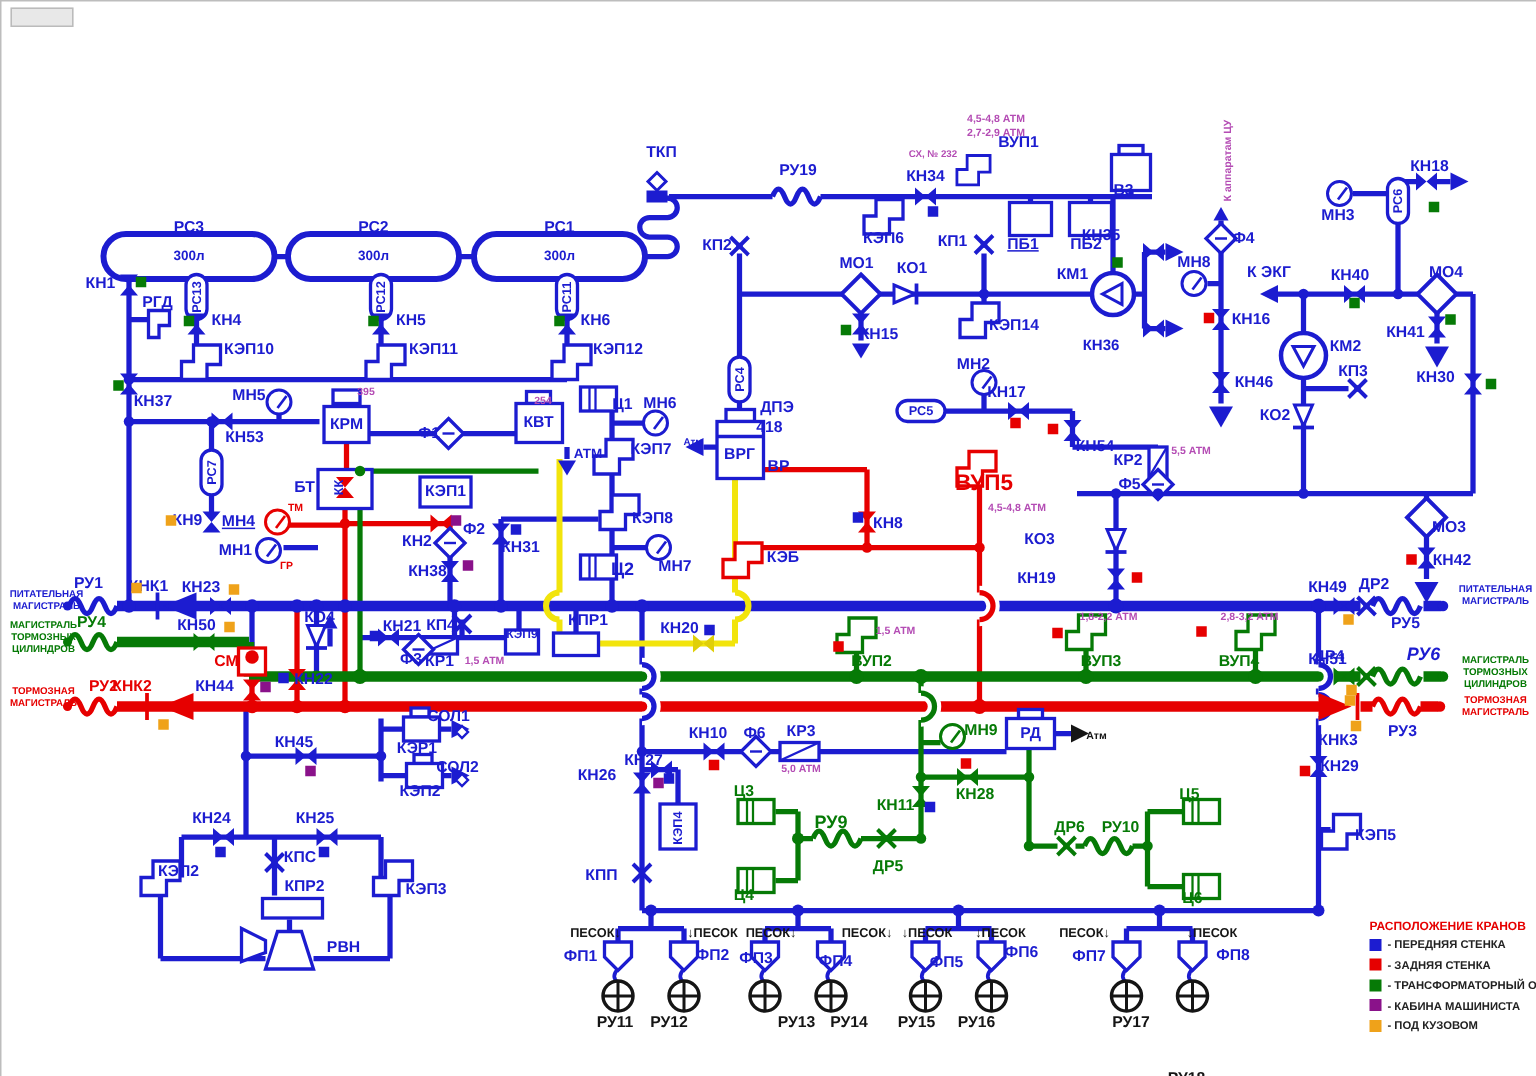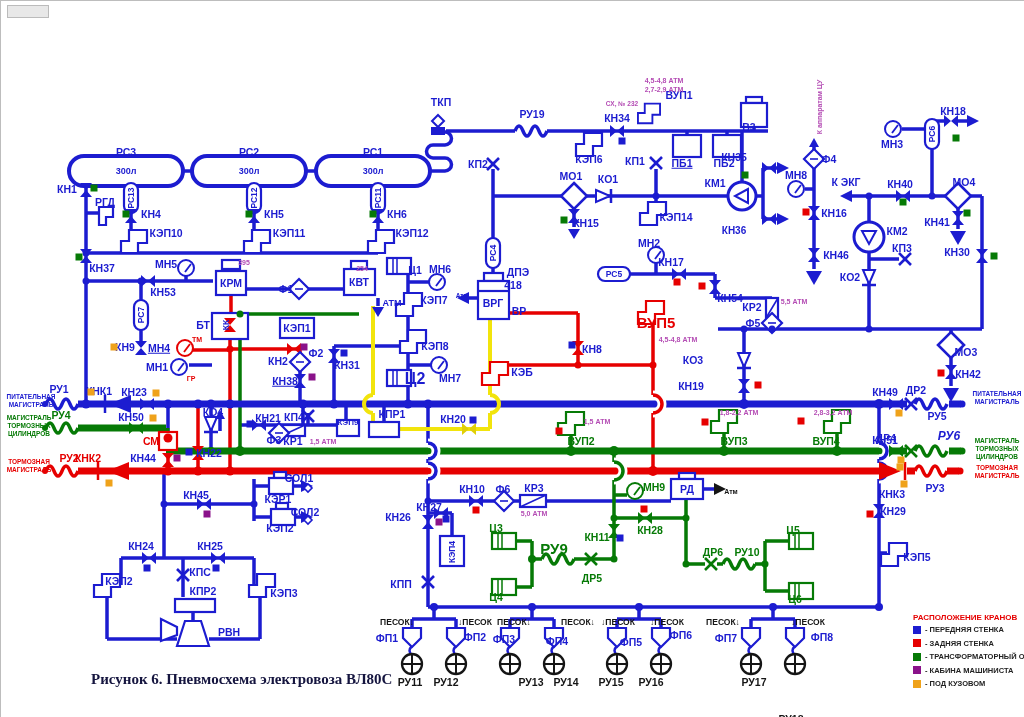--- a/index.html
+++ b/index.html
@@ -546,31 +546,31 @@
       <span class="lbl" style="left: 156px; top: 366px; font-size: 10.5px; color: rgb(28, 28, 208);">МН1</span>
       <span class="lbl" style="left: 190px; top: 377px; font-size: 7px; color: rgb(230, 0, 0);">ГР</span>
       <span class="lbl" style="left: 230px; top: 282px; font-size: 10.5px; color: rgb(28, 28, 208);">КРМ</span>
       <span class="lbl" style="left: 243px; top: 261px; font-size: 7px; color: rgb(180, 76, 180);">395</span>
       <span class="lbl" style="left: 285px; top: 288px; font-size: 10.5px; color: rgb(28, 28, 208);">Ф1</span>
       <span class="lbl" style="left: 202px; top: 324px; font-size: 10.5px; color: rgb(28, 28, 208);">БТ</span>
       <span class="lbl" style="left: 225px; top: 324px; font-size: 8.5px; color: rgb(28, 28, 208); transform: translate(-50%, -50%) rotate(-90deg);">КК</span>
       <span class="lbl" style="left: 296px; top: 327px; font-size: 10.5px; color: rgb(28, 28, 208);">КЭП1</span>
       <span class="lbl" style="left: 277px; top: 346px; font-size: 10.5px; color: rgb(28, 28, 208); margin-top: 14px;">КН2</span>
       <span class="lbl" style="left: 315px; top: 352px; font-size: 10.5px; color: rgb(28, 28, 208);">Ф2</span>
-      <span class="lbl" style="left: 284px; top: 380px; font-size: 10.5px; color: rgb(28, 28, 208); text-decoration: underline;">КН38</span>
+      <span class="lbl" style="left: 284px; top: 380px; font-size: 10.5px; color: rgb(28, 28, 208);">КН38</span>
       <span class="lbl" style="left: 346px; top: 364px; font-size: 10.5px; color: rgb(28, 28, 208);">КН31</span>
       <span class="lbl" style="left: 358px; top: 281px; font-size: 10.5px; color: rgb(28, 28, 208);">КВТ</span>
       <span class="lbl" style="left: 361px; top: 267px; font-size: 7px; color: rgb(180, 76, 180);">254</span>
       <span class="lbl" style="left: 391px; top: 302px; font-size: 9px; color: rgb(28, 28, 208);">АТМ</span>
       <span class="lbl" style="left: 414px; top: 269px; font-size: 10.5px; color: rgb(28, 28, 208);">Ц1</span>
       <span class="lbl" style="left: 439px; top: 268px; font-size: 10.5px; color: rgb(28, 28, 208);">МН6</span>
       <span class="lbl" style="left: 433px; top: 299px; font-size: 10.5px; color: rgb(28, 28, 208);">КЭП7</span>
       <span class="lbl" style="left: 434px; top: 345px; font-size: 10.5px; color: rgb(28, 28, 208);">КЭП8</span>
       <span class="lbl" style="left: 449px; top: 377px; font-size: 10.5px; color: rgb(28, 28, 208);">МН7</span>
-      <span class="lbl" style="left: 414px; top: 378px; font-size: 16px; color: rgb(28, 28, 208);">Ц2</span>
+      <span class="lbl" style="left: 414px; top: 378px; font-size: 12px; color: rgb(28, 28, 208);">Ц2</span>
       <span class="lbl" style="left: 517px; top: 271px; font-size: 10.5px; color: rgb(28, 28, 208);">ДПЭ</span>
       <span class="lbl" style="left: 512px; top: 284px; font-size: 10.5px; color: rgb(28, 28, 208);">418</span>
       <span class="lbl" style="left: 492px; top: 302px; font-size: 10.5px; color: rgb(28, 28, 208);">ВРГ</span>
       <span class="lbl" style="left: 518px; top: 310px; font-size: 10.5px; color: rgb(28, 28, 208);">ВР</span>
       <span class="lbl" style="left: 461px; top: 295px; font-size: 6.5px; color: rgb(28, 28, 208);">Атм</span>
       <span class="lbl" style="left: 492px; top: 252px; font-size: 8.5px; color: rgb(28, 28, 208); transform: translate(-50%, -50%) rotate(-90deg);">РС4</span>
       <span class="lbl" style="left: 591px; top: 348px; font-size: 10.5px; color: rgb(28, 28, 208);">КН8</span>
       <span class="lbl" style="left: 521px; top: 371px; font-size: 10.5px; color: rgb(28, 28, 208);">КЭБ</span>
       <span class="lbl" style="left: 655px; top: 321px; font-size: 15px; color: rgb(230, 0, 0); text-align: right;">ВУП5</span>
       <span class="lbl" style="left: 677px; top: 338px; font-size: 7px; color: rgb(180, 76, 180);">4,5-4,8 АТМ</span>
@@ -612,21 +612,21 @@
       <span class="lbl" style="left: 397px; top: 516px; font-size: 10.5px; color: rgb(28, 28, 208);">КН26</span>
       <span class="lbl" style="left: 428px; top: 506px; font-size: 10.5px; color: rgb(28, 28, 208);">КН27</span>
       <span class="lbl" style="left: 451px; top: 551px; font-size: 8.5px; color: rgb(28, 28, 208); transform: translate(-50%, -50%) rotate(-90deg);">КЭП4</span>
       <span class="lbl" style="left: 400px; top: 583px; font-size: 10.5px; color: rgb(28, 28, 208);">КПП</span>
       <span class="lbl" style="left: 653px; top: 486px; font-size: 10.5px; color: rgb(6, 122, 6);">МН9</span>
       <span class="lbl" style="left: 686px; top: 488px; font-size: 10.5px; color: rgb(28, 28, 208);">РД</span>
       <span class="lbl" style="left: 730px; top: 490px; font-size: 7px; color: rgb(21, 21, 21);">Атм</span>
       <span class="lbl" style="left: 649px; top: 529px; font-size: 10.5px; color: rgb(6, 122, 6);">КН28</span>
       <span class="lbl" style="left: 596px; top: 536px; font-size: 10.5px; color: rgb(6, 122, 6);">КН11</span>
       <span class="lbl" style="left: 591px; top: 577px; font-size: 10.5px; color: rgb(6, 122, 6);">ДР5</span>
-      <span class="lbl" style="left: 553px; top: 547px; font-size: 15px; color: rgb(6, 122, 6);">РУ9</span>
+      <span class="lbl" style="left: 553px; top: 547px; font-size: 12px; color: rgb(6, 122, 6);">РУ9</span>
       <span class="lbl" style="left: 495px; top: 527px; font-size: 10.5px; color: rgb(6, 122, 6);">Ц3</span>
       <span class="lbl" style="left: 495px; top: 596px; font-size: 10.5px; color: rgb(6, 122, 6);">Ц4</span>
       <span class="lbl" style="left: 712px; top: 551px; font-size: 10.5px; color: rgb(6, 122, 6);">ДР6</span>
       <span class="lbl" style="left: 746px; top: 551px; font-size: 10.5px; color: rgb(6, 122, 6);">РУ10</span>
       <span class="lbl" style="left: 792px; top: 529px; font-size: 10.5px; color: rgb(6, 122, 6);">Ц5</span>
       <span class="lbl" style="left: 794px; top: 598px; font-size: 10.5px; color: rgb(6, 122, 6);">Ц6</span>
       <span class="lbl" style="left: 596px; top: 420px; font-size: 7px; color: rgb(180, 76, 180);">1,5 АТМ</span>
       <span class="lbl" style="left: 580px; top: 440px; font-size: 10.5px; color: rgb(6, 122, 6);">ВУП2</span>
       <span class="lbl" style="left: 738px; top: 411px; font-size: 7px; color: rgb(180, 76, 180);">1,8-2,2 АТМ</span>
       <span class="lbl" style="left: 733px; top: 440px; font-size: 10.5px; color: rgb(6, 122, 6);">ВУП3</span>
@@ -739,14 +739,13 @@
           <span class="leg-sq" style="background: rgb(138, 18, 138);"></span>
           <span class="leg-tx">- КАБИНА МАШИНИСТА</span>
         </div>
         <div class="leg-row">
           <span class="leg-sq" style="background: rgb(239, 162, 26);"></span>
           <span class="leg-tx">- ПОД КУЗОВОМ</span>
         </div>
       </div>
   </div>
 
-  <div class="caption">Рисунок 6. Пневмосхема электровоза ВЛ80С</div>
 </div>
 
 </body></html>

